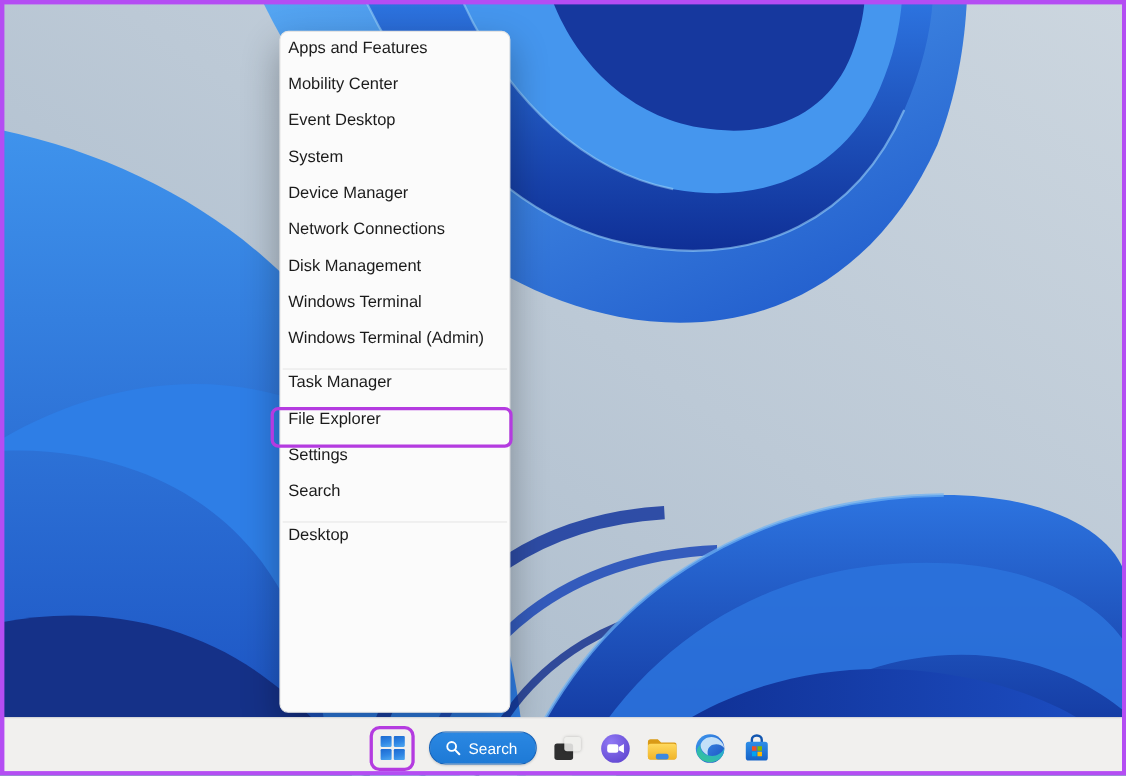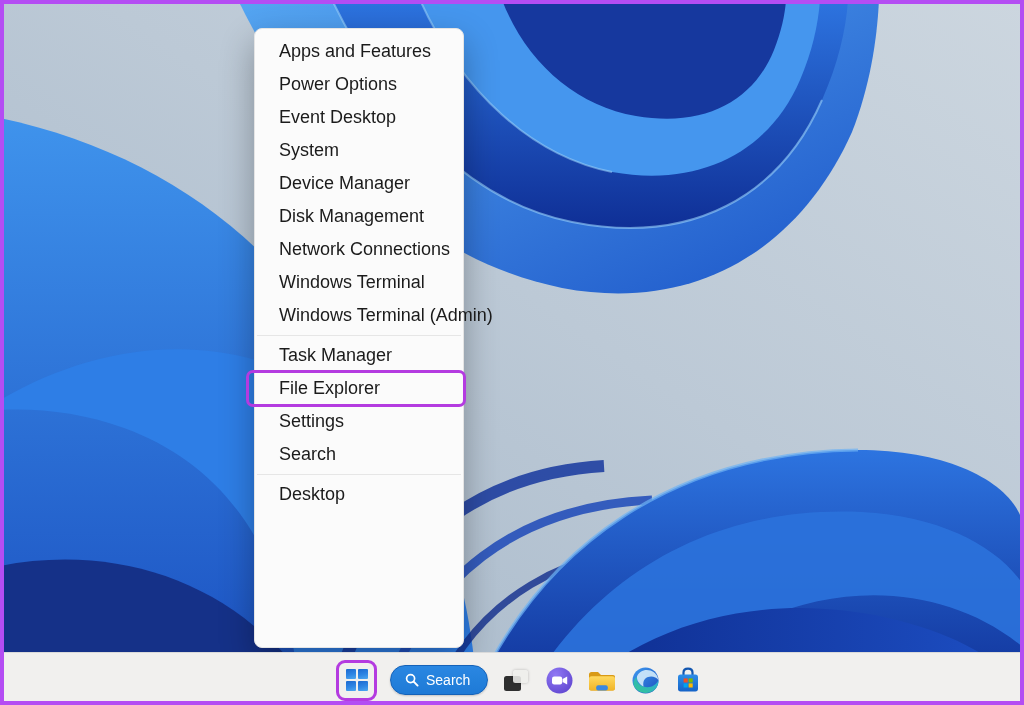--- a/index.html
+++ b/index.html
@@ -11,22 +11,22 @@
   body{width:1024px;height:705px;overflow:hidden;position:relative;
        font-family:"Liberation Sans",sans-serif;background:#b9c6d4}
   .screen{position:absolute;inset:0;overflow:hidden}
   .wallpaper{position:absolute;inset:0;width:100%;height:100%}
   .frame{position:absolute;inset:0;border:4px solid var(--c-frame);z-index:60;pointer-events:none}
 
   
   .winx-menu{position:absolute;left:254px;top:28px;width:210px;height:620px;z-index:20;
     background:var(--c-menu_bg);border:1px solid #e4e4e4;border-radius:8px;
     box-shadow:0 14px 34px rgba(0,0,0,.30);padding:6px 0;display:flex;flex-direction:column}
-  .menu-item{position:relative;flex:0 0 33px;height:33px;display:flex;align-items:center;
-    padding:0 14px 0 24px;font-size:18px;color:var(--c-menu_text);white-space:nowrap;cursor:default}
+  .menu-item{position:relative;flex:0 0 33px;height:33px;display:flex;align-items:flex-start;
+    padding:0 14px 0 7px;font-size:15px;color:var(--c-menu_text);white-space:nowrap;cursor:default}
   .menu-sep{flex:0 0 1px;height:1px;background:#e6e6e6;margin:3px 2px}
   .hl-ring{position:absolute;left:-9px;right:-3px;top:-2px;bottom:-2px;
     border:3px solid var(--c-highlight);border-radius:7px;pointer-events:none}
 
   
   .taskbar{position:absolute;left:0;right:0;bottom:0;height:53px;z-index:30;
     background:var(--c-taskbar);border-top:1px solid #dadada}
   .tb-row{position:absolute;left:336px;top:5px;height:44px;display:flex;align-items:center;gap:13px}
   .tb-btn{background:none;border:none;padding:0;margin:0;width:30px;height:42px;
     display:flex;align-items:center;justify-content:center;cursor:pointer}
@@ -96,46 +96,46 @@
   </svg>
 
   <div class="winx-menu">
       <div class="menu-item">
 
     <span class="mi-label">Apps and Features</span>
 
   </div>
       <div class="menu-item">
 
-    <span class="mi-label">Power Options</span>
+    <span class="mi-label">Mobility Center</span>
 
   </div>
       <div class="menu-item">
 
     <span class="mi-label">Event Desktop</span>
 
   </div>
       <div class="menu-item">
 
     <span class="mi-label">System</span>
 
   </div>
       <div class="menu-item">
 
     <span class="mi-label">Device Manager</span>
 
   </div>
       <div class="menu-item">
 
+    <span class="mi-label">Network Connections</span>
+
+  </div>
+      <div class="menu-item">
+
     <span class="mi-label">Disk Management</span>
-
-  </div>
-      <div class="menu-item">
-
-    <span class="mi-label">Network Connections</span>
 
   </div>
       <div class="menu-item">
 
     <span class="mi-label">Windows Terminal</span>
 
   </div>
       <div class="menu-item">
 
     <span class="mi-label">Windows Terminal (Admin)</span>

